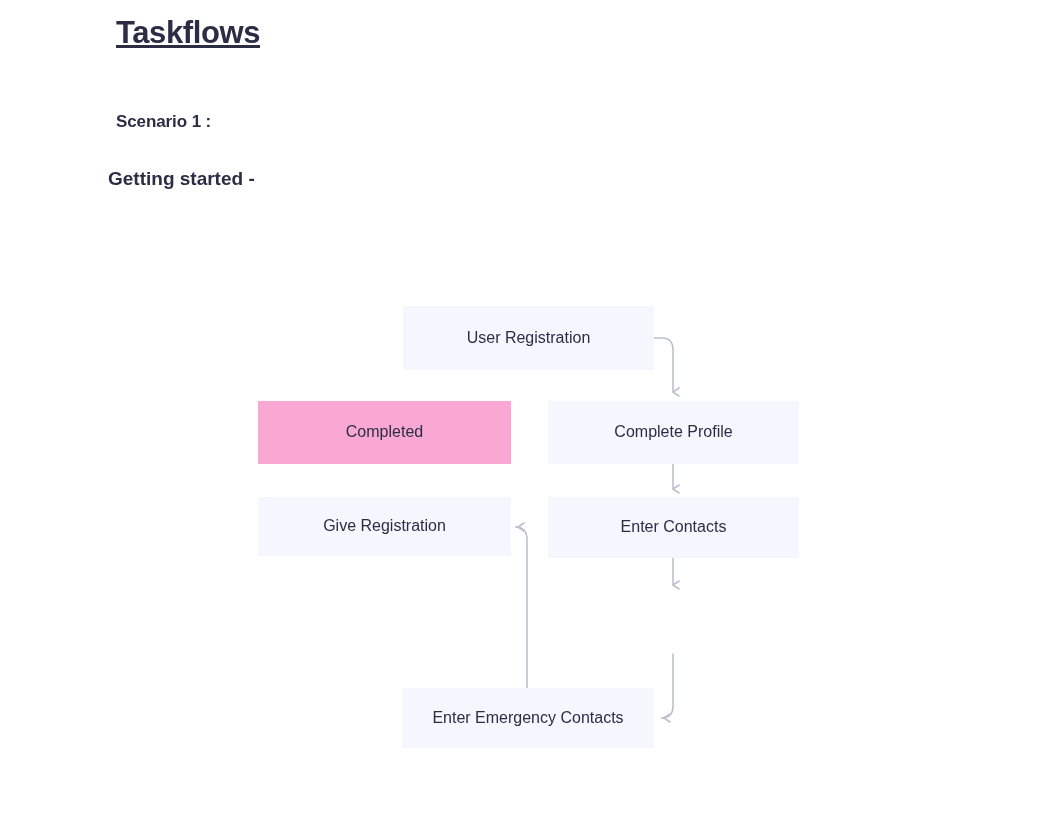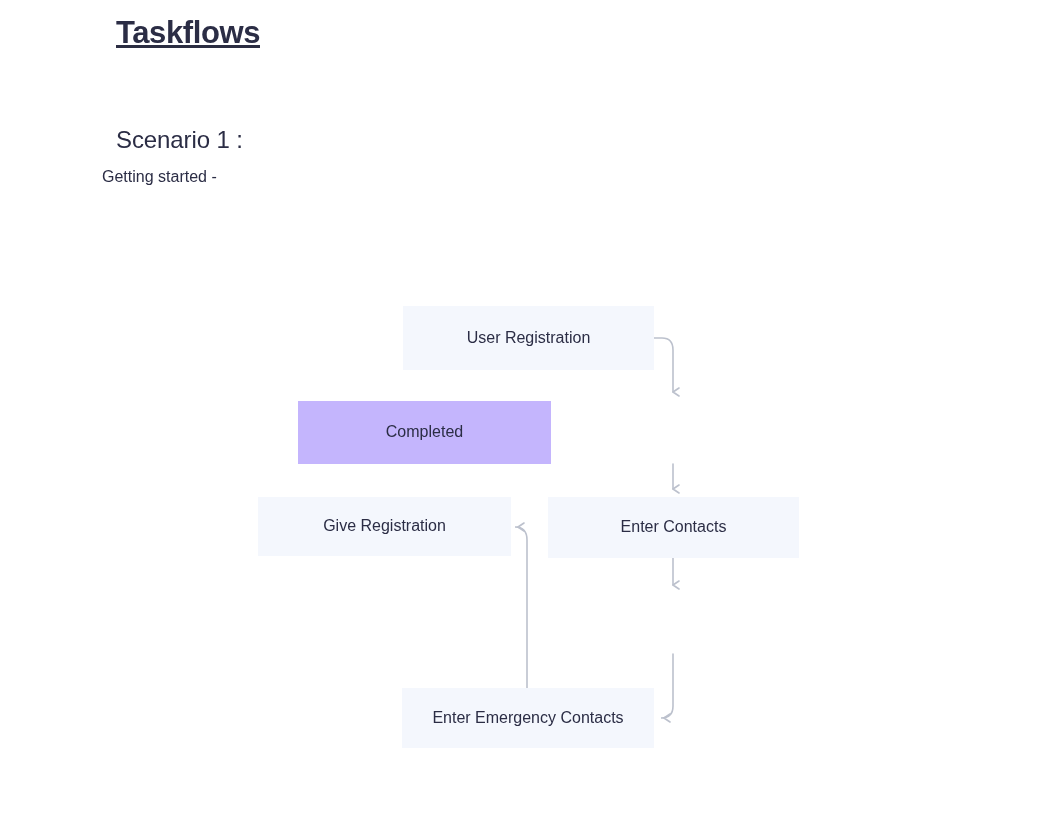--- a/index.html
+++ b/index.html
@@ -30,33 +30,33 @@
     font-size: 31px;
     font-weight: bold;
     letter-spacing: -0.4px;
     color: #2b2d45;
     margin: 0;
     line-height: 1.25;
   }
   #scenario-label {
     position: absolute;
     left: 116px;
-    top: 124px;
-    font-size: 24px;
-    font-weight: normal;
+    top: 111px;
+    font-size: 17px;
+    font-weight: bold;
     letter-spacing: -0.1px;
     color: #2b2d45;
     line-height: 1.3;
   }
   #scenario-desc {
     position: absolute;
-    left: 102px;
+    left: 108px;
     top: 167px;
-    font-size: 16px;
-    font-weight: normal;
+    font-size: 19px;
+    font-weight: bold;
     color: #2b2d45;
     line-height: 1.3;
   }
 
   
   #flow-diagram {
     position: absolute;
     left: 0;
     top: 0;
     width: 1061px;
@@ -77,22 +77,21 @@
     justify-content: center;
     text-align: center;
     font-size: 16px;
     font-weight: normal;
     color: #2b2d45;
     line-height: 1.55;
     padding: 4px 10px;
     background: #f4f7fd;
   }
   .flow-node.completed-node {
-    background: #c4b5fd;
-    margin-left: 40px;
+    background: #f9a8d4;
   }
 </style>
 </head>
 <body>
 
 <div id="header-block">
   <h1 id="page-title">Taskflows</h1>
 </div>
 
 <div id="scenario-label">Scenario 1 :</div>
@@ -122,20 +121,23 @@
   </svg>
 
   <div class="flow-node" style="left:403px; top:306px; width:251px; height:64px;">
     <span>User Registration</span>
   </div>
 
   <div class="flow-node completed-node" style="left:258px; top:401px; width:253px; height:63px;">
     <span>Completed</span>
   </div>
 
+  <div class="flow-node" style="left:548px; top:401px; width:251px; height:63px;">
+    <span>Complete Profile</span>
+  </div>
 
   <div class="flow-node" style="left:258px; top:497px; width:253px; height:59px;">
     <span>Give Registration</span>
   </div>
 
   <div class="flow-node" style="left:548px; top:497px; width:251px; height:61px;">
     <span>Enter Contacts</span>
   </div>
 
 

